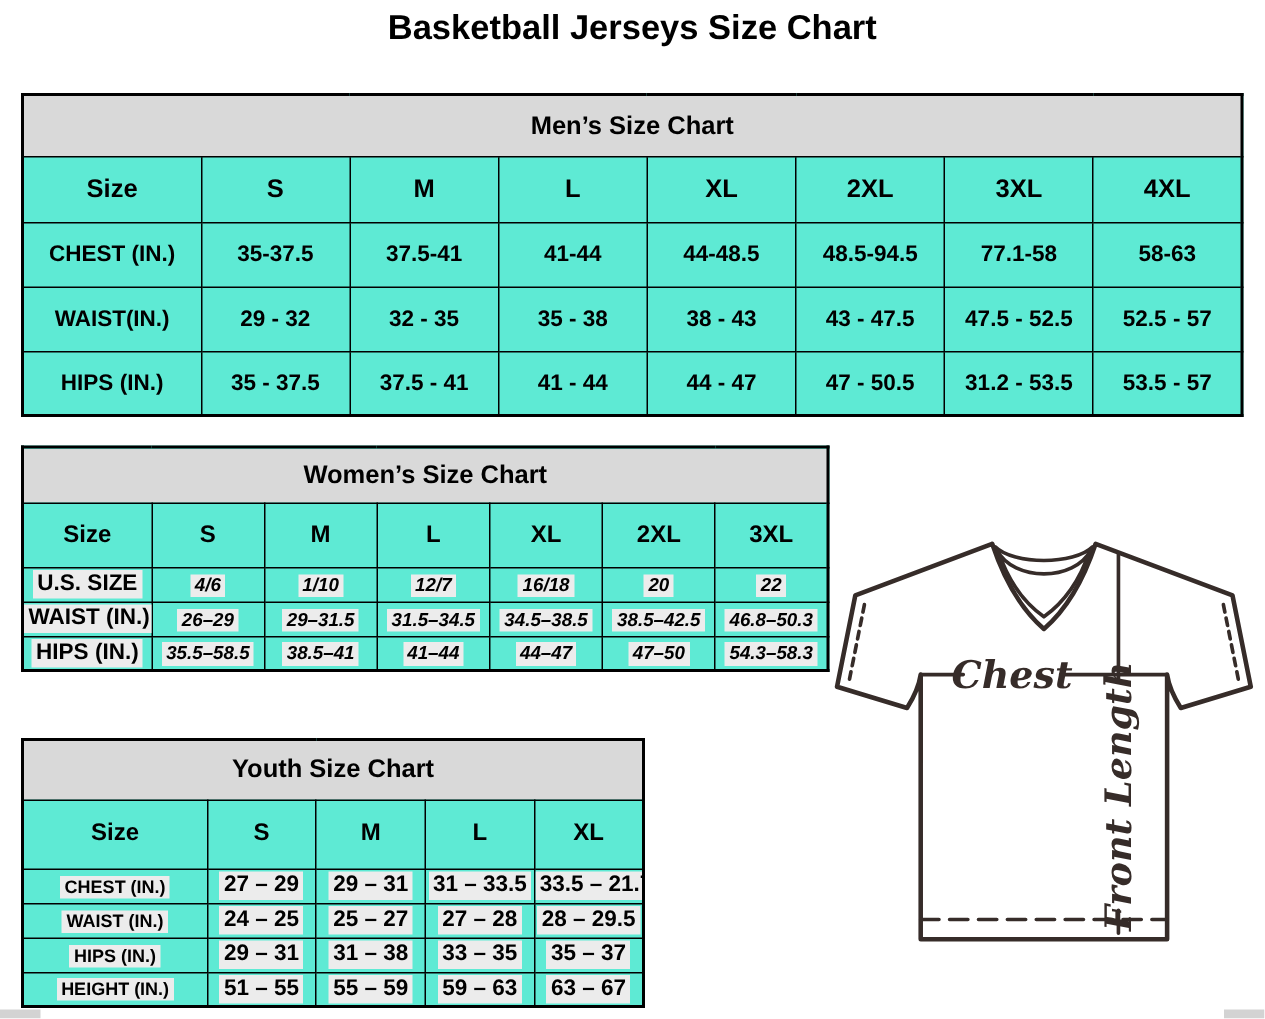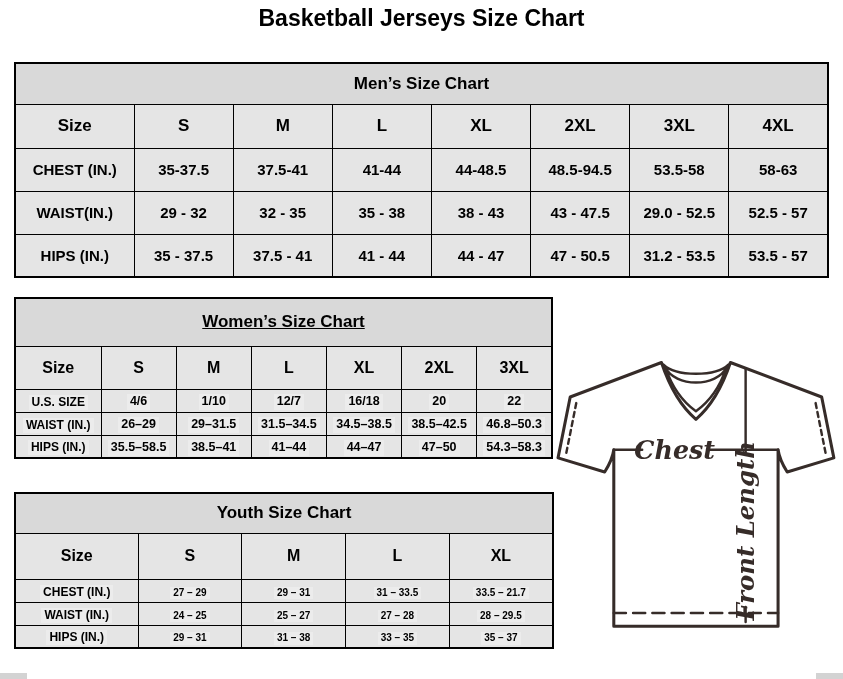--- a/index.html
+++ b/index.html
@@ -14,52 +14,52 @@
   #page {
     position:relative; width:843px; height:679px;
     background:var(--page_bg); overflow:hidden;padding-left:24px;
   }
   .page-title {
     position:absolute; top:5px; left:0; width:100%;
     text-align:center; font-size:23px; font-weight:bold; color:#000;
   }
   table.chart-table {
     position:absolute; border-collapse:collapse; table-layout:fixed;
-    border:2px solid var(--border); background:#e5e5e5; color:#000;
+    border:2px solid var(--border); background:#5eead4; color:#000;
   }
   .chart-table th, .chart-table td {
     border:1px solid var(--border); text-align:center; vertical-align:middle;
     font-weight:bold; padding:0; overflow:hidden; white-space:nowrap;
   }
   .chart-table th.band {
     background:var(--band_bg); font-size:17px; border-bottom:1px solid var(--border);
   }
   
   .mens { left:14px; top:62px; width:815px; }
   .mens tr.band-row { height:41px; }
   .mens tr.cols { height:44px; }
   .mens tr.cols th { font-size:17px; }
   .mens tbody tr { height:43px; }
   .mens tbody th, .mens tbody td { font-size:15px; }
   
   .womens { left:14px; top:297px; width:539px; }
-  .womens tr.band-row { height:48px;text-decoration:underline; }
+  .womens tr.band-row { height:37px; }
   .womens tr.cols { height:43px; }
   .womens tr.cols th { font-size:16px; }
   .womens tbody tr { height:23px; }
-  .womens tbody th span { font-size:12px; }
-  .womens tbody td span { font-size:12.5px; }
-  
-  .youth { left:14px; top:492px; width:540px; }
+  .womens tbody th span { font-size:15px; }
+  .womens tbody td span { font-size:12.5px;font-style:italic; }
+  
+  .youth { left:14px; top:492px; width:416px; }
   .youth tr.band-row { height:40px; }
   .youth tr.cols { height:46px; }
   .youth tr.cols th { font-size:16px; }
   .youth tbody tr { height:23px; }
   .youth tbody th span { font-size:12px; }
-  .youth tbody td span { font-size:10px; }
+  .youth tbody td span { font-size:15px; }
   
   .womens tbody span, .youth tbody span {
     background:var(--highlight); padding:0 3px; display:inline-block; line-height:1.25;
   }
   
   .jersey-wrap { position:absolute; left:556px; top:356px; width:289px; height:300px; }
   .jersey-wrap svg { width:100%; height:100%; }
   .jersey-wrap .stroke { stroke:var(--jersey_line); fill:none; stroke-width:3; stroke-linejoin:round; stroke-linecap:round; }
   .jersey-wrap .fillwhite { fill:#ffffff; }
   .jersey-wrap .thin { stroke-width:2.4; }
@@ -106,31 +106,31 @@
         </tr>
       </thead>
       <tbody>
         <tr>
           <th><span>CHEST (IN.)</span></th>
           <td><span>35-37.5</span></td>
           <td><span>37.5-41</span></td>
           <td><span>41-44</span></td>
           <td><span>44-48.5</span></td>
           <td><span>48.5-94.5</span></td>
-          <td><span>53.5-58</span></td>
+          <td><span>77.1-58</span></td>
           <td><span>58-63</span></td>
         </tr>
         <tr>
           <th><span>WAIST(IN.)</span></th>
           <td><span>29 - 32</span></td>
           <td><span>32 - 35</span></td>
           <td><span>35 - 38</span></td>
           <td><span>38 - 43</span></td>
           <td><span>43 - 47.5</span></td>
-          <td><span>29.0 - 52.5</span></td>
+          <td><span>47.5 - 52.5</span></td>
           <td><span>52.5 - 57</span></td>
         </tr>
         <tr>
           <th><span>HIPS (IN.)</span></th>
           <td><span>35 - 37.5</span></td>
           <td><span>37.5 - 41</span></td>
           <td><span>41 - 44</span></td>
           <td><span>44 - 47</span></td>
           <td><span>47 - 50.5</span></td>
           <td><span>31.2 - 53.5</span></td>
@@ -229,20 +229,27 @@
           <td><span>27 – 28</span></td>
           <td><span>28 – 29.5</span></td>
         </tr>
         <tr>
           <th><span>HIPS (IN.)</span></th>
           <td><span>29 – 31</span></td>
           <td><span>31 – 38</span></td>
           <td><span>33 – 35</span></td>
           <td><span>35 – 37</span></td>
         </tr>
+        <tr>
+          <th><span>HEIGHT (IN.)</span></th>
+          <td><span>51 – 55</span></td>
+          <td><span>55 – 59</span></td>
+          <td><span>59 – 63</span></td>
+          <td><span>63 – 67</span></td>
+        </tr>
       </tbody>
     </table>
 
   <div class="jersey-wrap">
     <svg viewBox="0 0 285 295">
 
       <path class="stroke fillwhite" d="M104,6 L14,40 L2,100 L48,114 C53,106 56,99 57,92
            L57,266 L219,266 L219,92
            C220,99 223,106 228,114 L274,100 L262,40 L172,6
            C164,30 152,50 138,62 C124,50 112,30 104,6 Z"></path>

